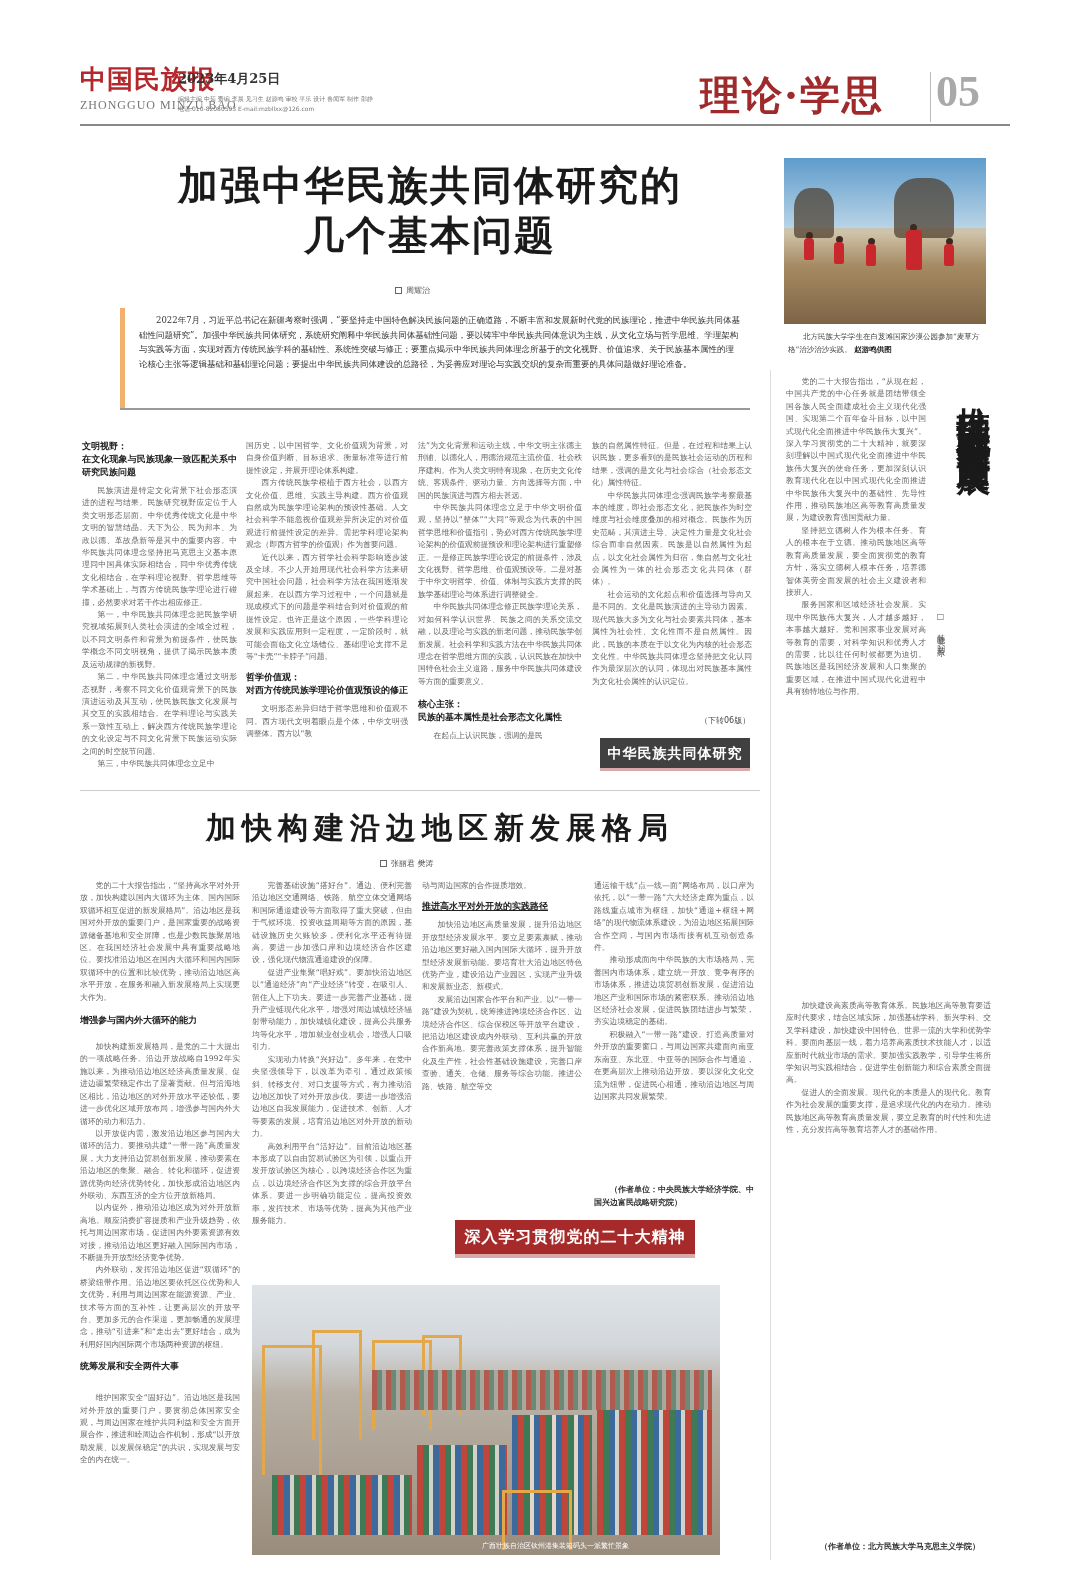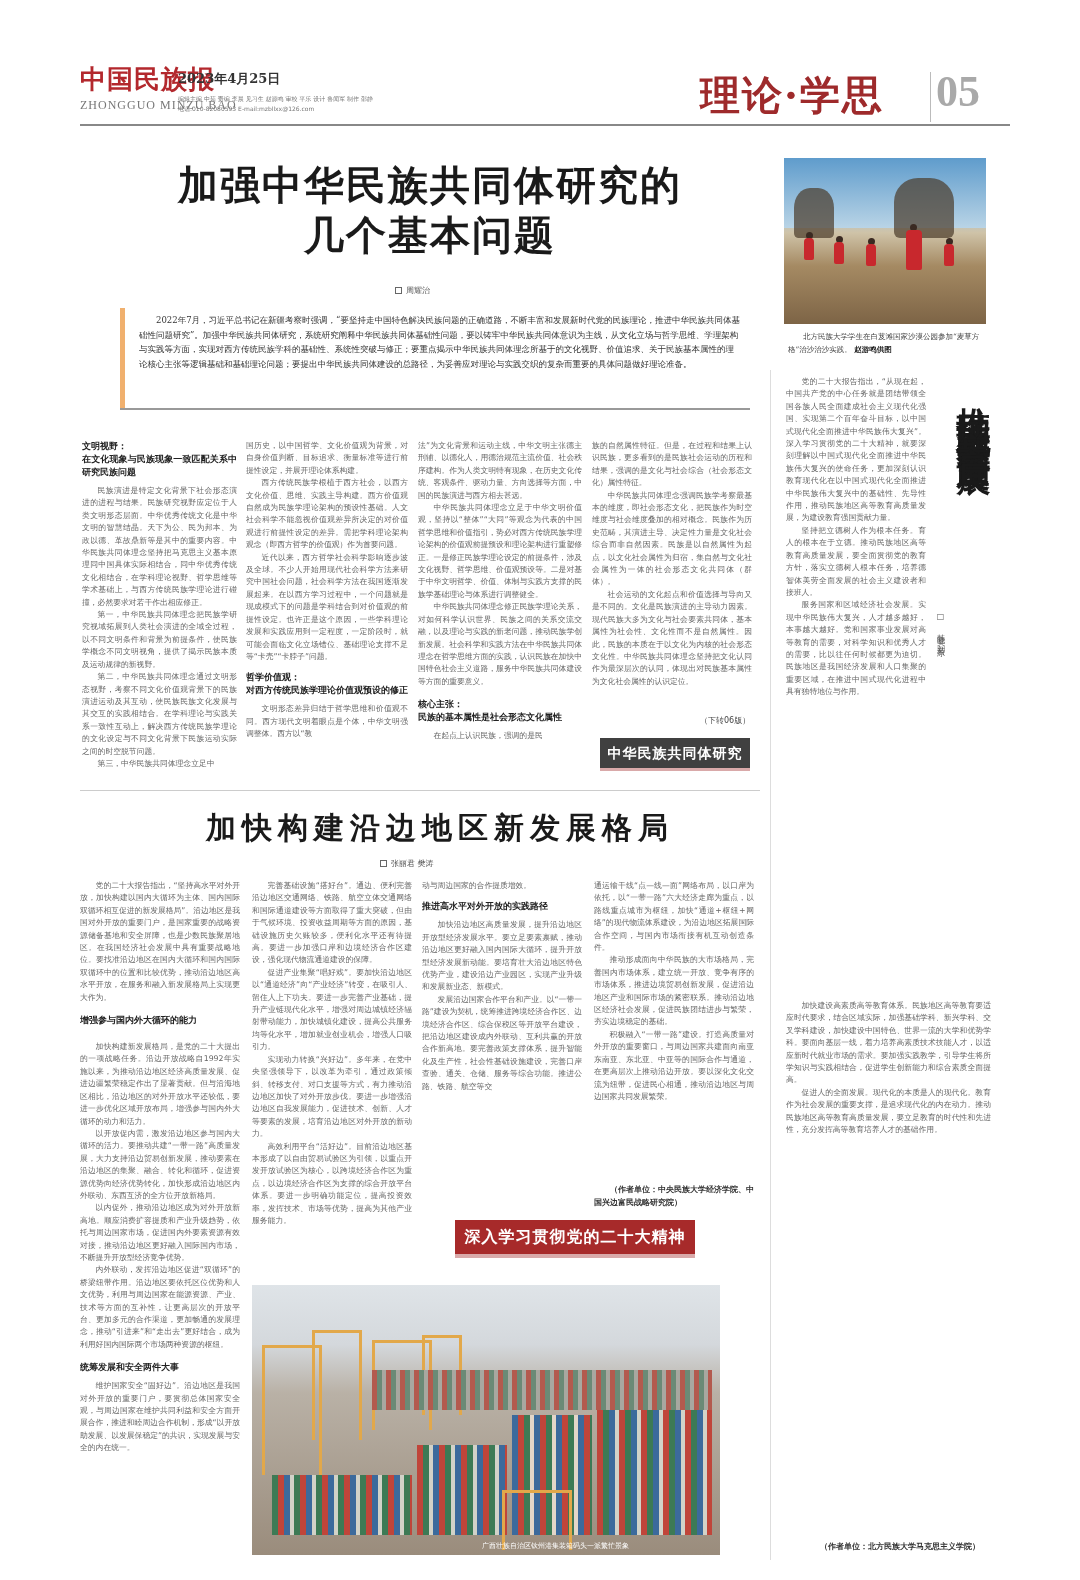--- a/index.html
+++ b/index.html
@@ -154,35 +154,35 @@
 
 <div class="abs col" style="left:80px; top:880px; width:160px; height:690px;">
   <p>党的二十大报告指出，“坚持高水平对外开放，加快构建以国内大循环为主体、国内国际双循环相互促进的新发展格局”。沿边地区是我国对外开放的重要门户，是国家重要的战略资源储备基地和安全屏障，也是少数民族聚居地区。在我国经济社会发展中具有重要战略地位。要找准沿边地区在国内大循环和国内国际双循环中的位置和比较优势，推动沿边地区高水平开放，在服务和融入新发展格局上实现更大作为。</p>
   <div style="height:10px;"></div>
   <div class="subhead" style="margin-bottom:14px;">增强参与国内外大循环的能力</div>
   <p>加快构建新发展格局，是党的二十大提出的一项战略任务。沿边开放战略自1992年实施以来，为推动沿边地区经济高质量发展、促进边疆繁荣稳定作出了显著贡献。但与沿海地区相比，沿边地区的对外开放水平还较低，要进一步优化区域开放布局，增强参与国内外大循环的动力和活力。</p>
   <p>以开放促内需，激发沿边地区参与国内大循环的活力。要推动共建“一带一路”高质量发展，大力支持沿边贸易创新发展，推动要素在沿边地区的集聚、融合、转化和循环，促进资源优势向经济优势转化，加快形成沿边地区内外联动、东西互济的全方位开放新格局。</p>
   <p>以内促外，推动沿边地区成为对外开放新高地。顺应消费扩容提质和产业升级趋势，依托与周边国家市场，促进国内外要素资源有效对接，推动沿边地区更好融入国际国内市场，不断提升开放型经济竞争优势。</p>
   <p>内外联动，发挥沿边地区促进“双循环”的桥梁纽带作用。沿边地区要依托区位优势和人文优势，利用与周边国家在能源资源、产业、技术等方面的互补性，让更高层次的开放平台、更加多元的合作渠道，更加畅通的发展理念，推动“引进来”和“走出去”更好结合，成为利用好国内国际两个市场两种资源的枢纽。</p>
   <div style="height:10px;"></div>
-  <div class="subhead" style="margin-bottom:6px;">统筹发展和安全两件大事</div>
+  <div class="subhead" style="margin-bottom:18px;font-family:Liberation Mono, monospace;">统筹发展和安全两件大事</div>
   <p>维护国家安全“固好边”。沿边地区是我国对外开放的重要门户，要贯彻总体国家安全观，与周边国家在维护共同利益和安全方面开展合作，推进和睦周边合作机制，形成“以开放助发展、以发展保稳定”的共识，实现发展与安全的内在统一。</p>
 </div>
 
 <div class="abs col" style="left:252px; top:880px; width:160px; height:400px;">
   <p>完善基础设施“搭好台”。通边、便利完善沿边地区交通网络、铁路、航空立体交通网络和国际通道建设等方面取得了重大突破，但由于气候环境、投资收益周期等方面的原因，基础设施历史欠账较多，便利化水平还有待提高。要进一步加强口岸和边境经济合作区建设，强化现代物流通道建设的保障。</p>
   <p>促进产业集聚“唱好戏”。要加快沿边地区以“通道经济”向“产业经济”转变，在吸引人、留住人上下功夫。要进一步完善产业基础，提升产业链现代化水平，增强对周边城镇经济辐射带动能力，加快城镇化建设，提高公共服务均等化水平，增加就业创业机会，增强人口吸引力。</p>
   <p>实现动力转换“兴好边”。多年来，在党中央坚强领导下，以改革为牵引，通过政策倾斜、转移支付、对口支援等方式，有力推动沿边地区加快了对外开放步伐。要进一步增强沿边地区自我发展能力，促进技术、创新、人才等要素的发展，培育沿边地区对外开放的新动力。</p>
   <p>高效利用平台“活好边”。目前沿边地区基本形成了以自由贸易试验区为引领，以重点开发开放试验区为核心，以跨境经济合作区为重点，以边境经济合作区为支撑的综合开放平台体系。要进一步明确功能定位，提高投资效率，发挥技术、市场等优势，提高为其他产业服务能力。</p>
 </div>
 
 <div class="abs col" style="left:422px; top:880px; width:160px; height:330px;">
   <p style="text-indent:0;">动与周边国家的合作提质增效。</p>
   <div style="height:8px;"></div>
-  <div class="subhead" style="margin-bottom:6px;">推进高水平对外开放的实践路径</div>
+  <div class="subhead" style="margin-bottom:6px;text-decoration:underline;">推进高水平对外开放的实践路径</div>
   <p>加快沿边地区高质量发展，提升沿边地区开放型经济发展水平。要立足要素禀赋，推动沿边地区更好融入国内国际大循环，提升开放型经济发展新动能。要培育壮大沿边地区特色优势产业，建设沿边产业园区，实现产业升级和发展新业态、新模式。</p>
   <p>发展沿边国家合作平台和产业。以“一带一路”建设为契机，统筹推进跨境经济合作区、边境经济合作区、综合保税区等开放平台建设，把沿边地区建设成内外联动、互利共赢的开放合作新高地。要完善政策支撑体系，提升智能化及生产性，社会性基础设施建设，完善口岸查验、通关、仓储、服务等综合功能。推进公路、铁路、航空等交</p>
 </div>
 
 <div class="abs col" style="left:594px; top:880px; width:160px; height:300px;">
   <p style="text-indent:0;">通运输干线“点—线—面”网络布局，以口岸为依托，以“一带一路”六大经济走廊为重点，以路线重点城市为枢纽，加快“通道+枢纽+网络”的现代物流体系建设，为沿边地区拓展国际合作空间，与国内市场衔接有机互动创造条件。</p>
   <p>推动形成面向中华民族的大市场格局，完善国内市场体系，建立统一开放、竞争有序的市场体系，推进边境贸易创新发展，促进沿边地区产业和国际市场的紧密联系。推动沿边地区经济社会发展，促进民族团结进步与繁荣，夯实边境稳定的基础。</p>
   <p>积极融入“一带一路”建设。打造高质量对外开放的重要窗口，与周边国家共建面向南亚东南亚、东北亚、中亚等的国际合作与通道，在更高层次上推动沿边开放。要以深化文化交流为纽带，促进民心相通，推动沿边地区与周边国家共同发展繁荣。</p>
 </div>
 <div class="abs author-note" style="left:594px; top:1183px; width:160px; text-indent:2em;">（作者单位：中央民族大学经济学院、中国兴边富民战略研究院）</div>

